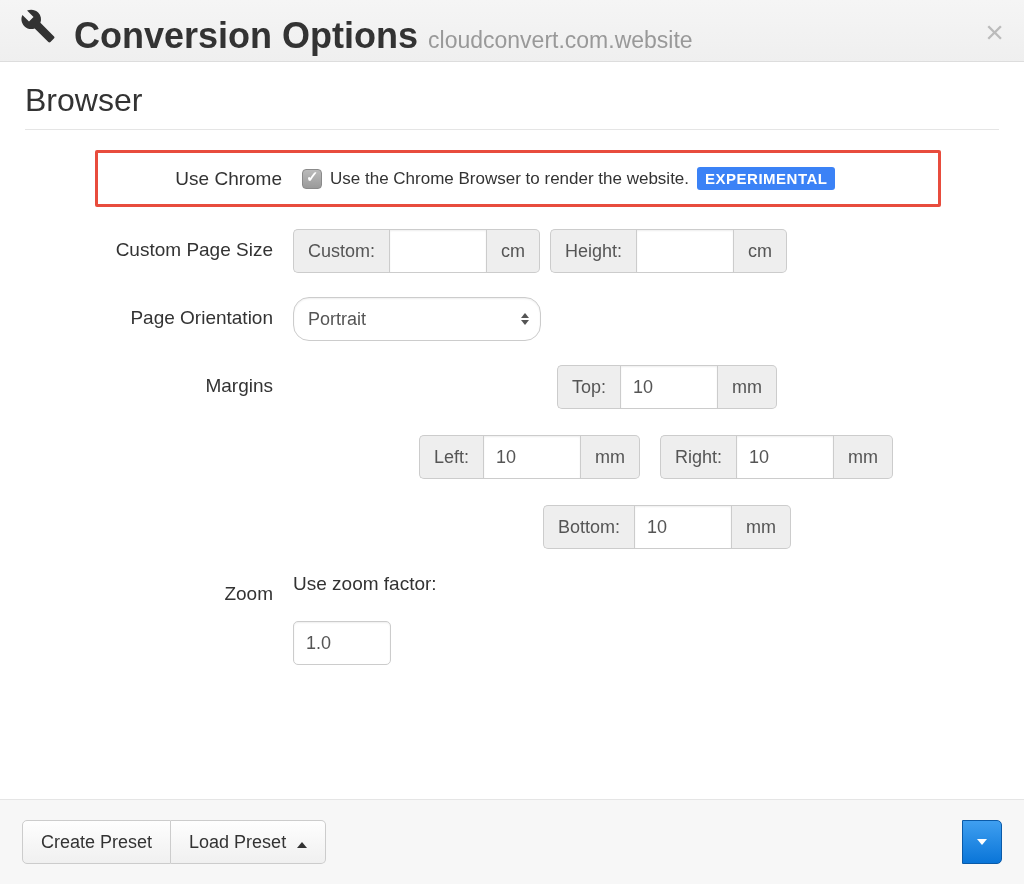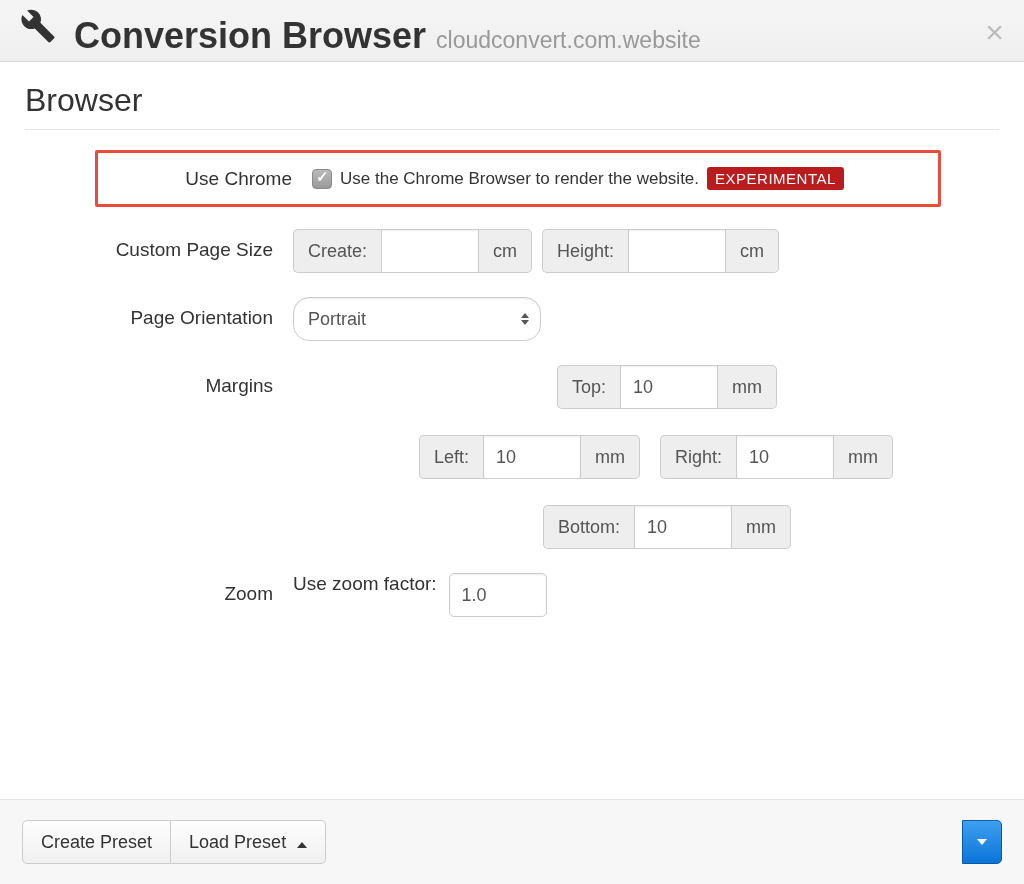--- a/index.html
+++ b/index.html
@@ -71,21 +71,21 @@
     }
     .form-control-area {
       flex: 1;
       display: flex;
       flex-wrap: wrap;
       gap: 10px;
       align-items: center;
     }
     .highlight-box {
       border: 3px solid #e84c3d;
-      padding: 14px 18px;
+      padding: 14px 8px;
       margin: 0 58px 22px 70px;
       border-radius: 2px;
       display: flex;
       align-items: center;
     }
     .highlight-box .form-label {
       width: 196px;
       padding-top: 0;
     }
     .checkbox-wrap {
@@ -110,24 +110,24 @@
       top: -2px;
       color: #fff;
       font-size: 15px;
       font-weight: bold;
     }
     .checkbox-label {
       font-size: 17px;
       color: #333;
     }
     .badge {
-      background: #b91c1c;
+      background: #3b82f6;
       color: #fff;
       font-size: 15px;
-      font-weight: 400;
+      font-weight: 700;
       padding: 3px 8px;
       border-radius: 3px;
       letter-spacing: 0.5px;
     }
     .input-group {
       display: inline-flex;
       align-items: stretch;
     }
     .input-addon {
       background: #eee;
@@ -199,22 +199,22 @@
       gap: 26px;
     }
     .margins-row {
       display: flex;
       gap: 20px;
     }
     .margins-row.center { justify-content: center; margin-left: 148px; }
     .margins-row.sides { justify-content: space-between; margin-left: 126px; }
     .zoom-area {
       display: flex;
-      flex-direction: row;
-      gap: 12px;
+      flex-direction: column;
+      gap: 26px;
       align-items: flex-start;
     }
     .zoom-caption {
       font-size: 19px;
       color: #333;
     }
     .modal-footer {
       position: absolute;
       bottom: 0;
       left: 0;
@@ -272,21 +272,21 @@
 </head>
 <body>
 
 <div class="modal-header">
   <div class="header-left">
     <span class="wrench-icon">
       <svg width="36" height="36" viewBox="0 0 24 24">
           <path fill="#333" d="M22.7 19l-9.1-9.1c.9-2.3.4-5-1.5-6.9-2-2-5-2.4-7.4-1.3L9 6 6 9 1.6 4.7C.4 7.1.9 10.1 2.9 12.1c1.9 1.9 4.6 2.4 6.9 1.5l9.1 9.1c.4.4 1 .4 1.4 0l2.3-2.3c.5-.4.5-1.1.1-1.4z"></path>
         </svg>
     </span>
-    <span class="header-title">Conversion Browser</span>
+    <span class="header-title">Conversion Options</span>
     <span class="header-sub">cloudconvert.com.website</span>
   </div>
   <span class="close-icon">×</span>
 </div>
 
 <div class="modal-body">
   <h2 class="section-title">Browser</h2>
 
   <div class="highlight-box">
     <div class="form-label">Use Chrome</div>
@@ -294,21 +294,21 @@
       <input type="checkbox" class="checkbox-input" checked="" style="">
       <span class="checkbox-label">Use the Chrome Browser to render the website.</span>
       <span class="badge">EXPERIMENTAL</span>
     </div>
   </div>
 
   <div class="form-group">
     <div class="form-label">Custom Page Size</div>
     <div class="form-control-area">
       <div class="input-group">
-        <span class="input-addon">Create:</span>
+        <span class="input-addon">Custom:</span>
         <input class="text-input" type="text" value="" style="">
         <span class="input-addon">cm</span>
       </div>
       <div class="input-group">
         <span class="input-addon">Height:</span>
         <input class="text-input" type="text" value="" style="">
         <span class="input-addon">cm</span>
       </div>
     </div>
   </div>

